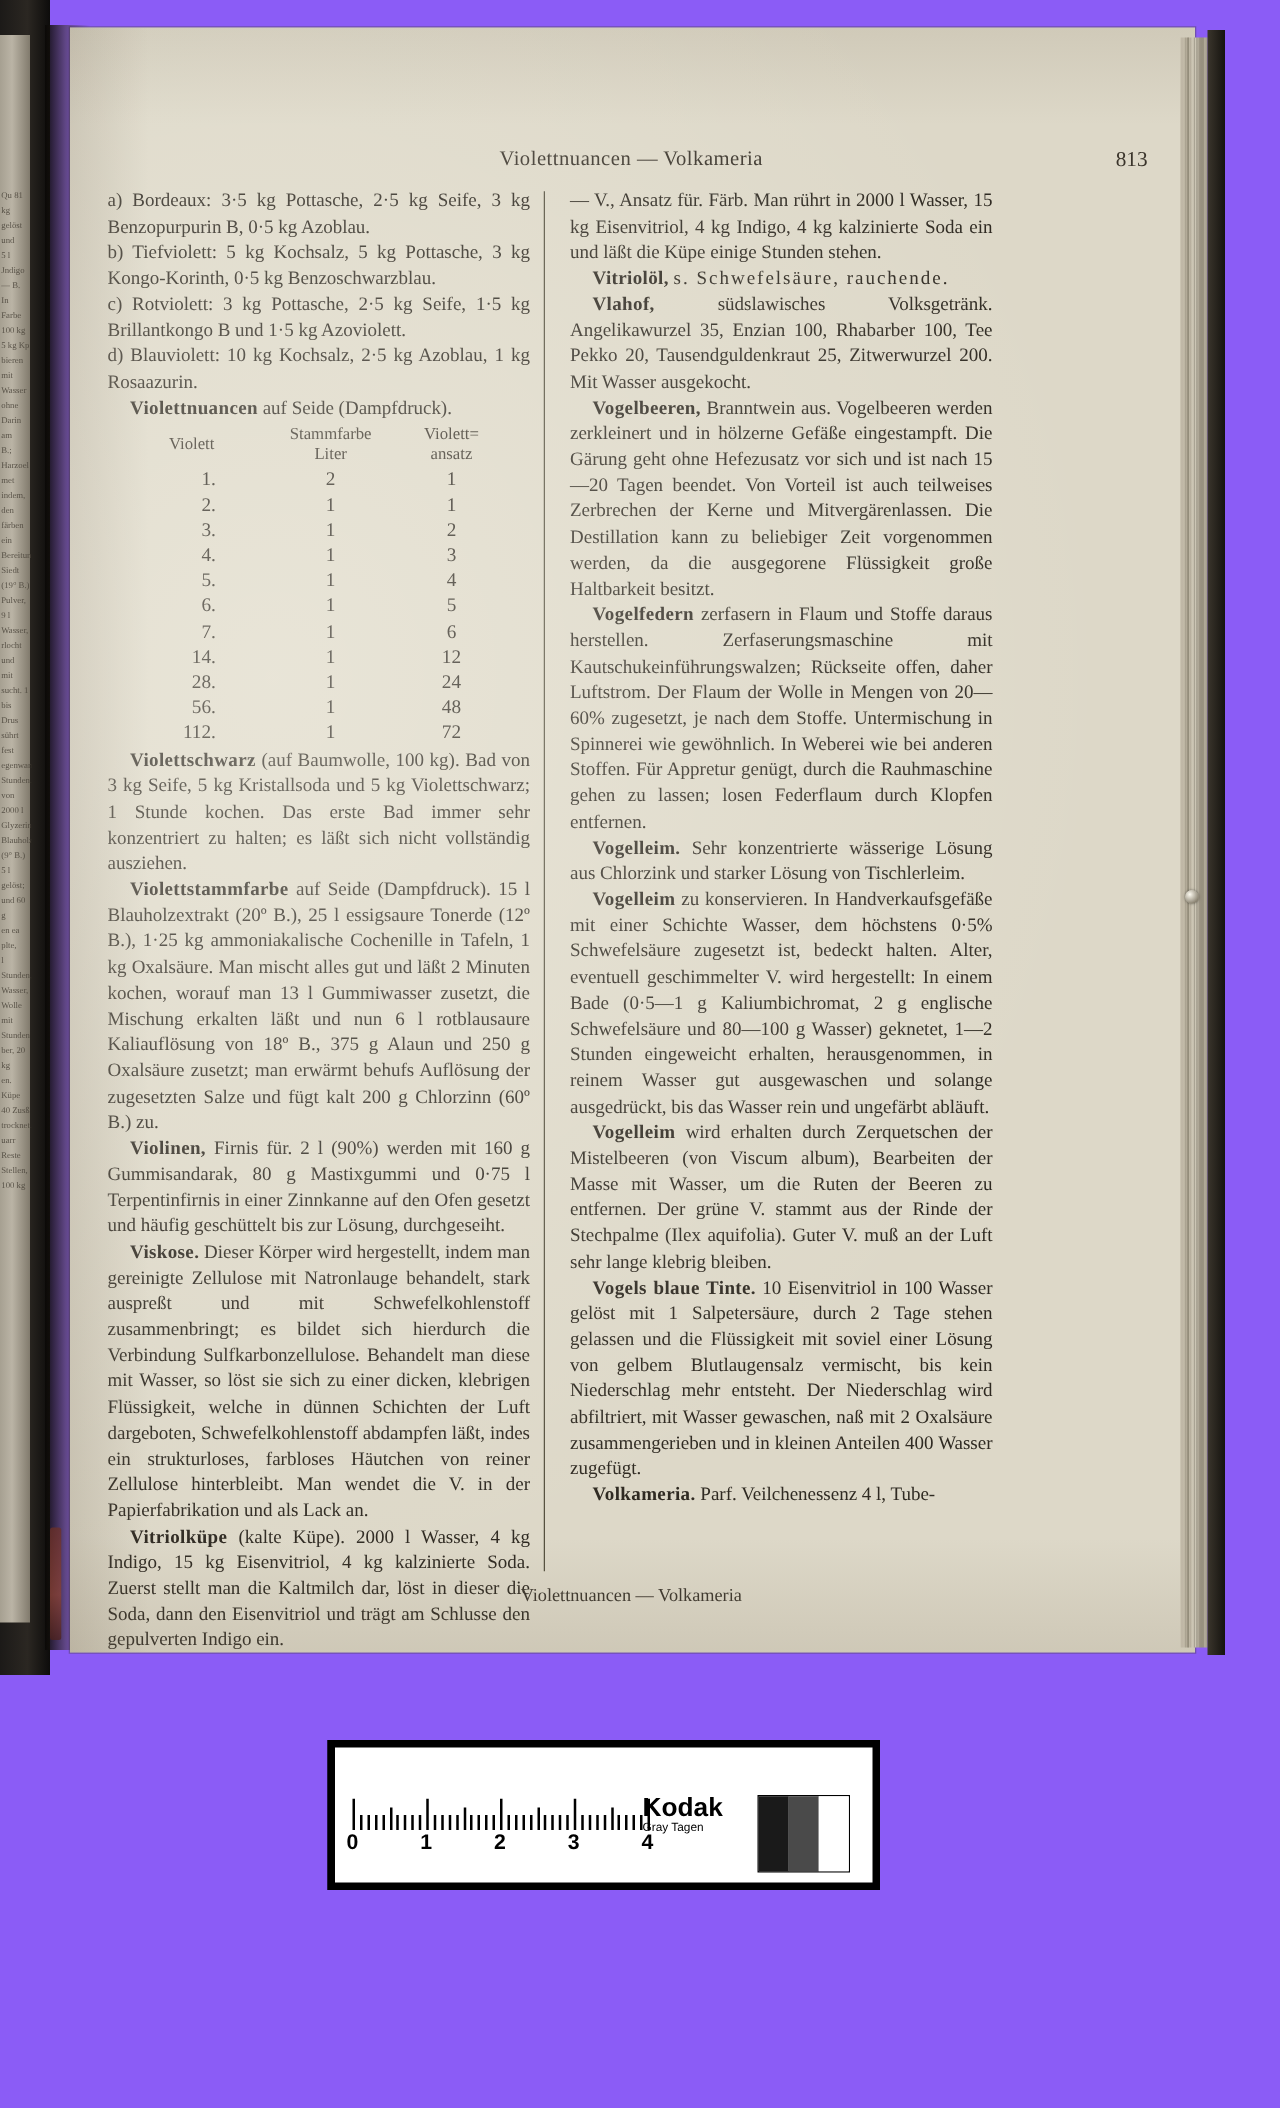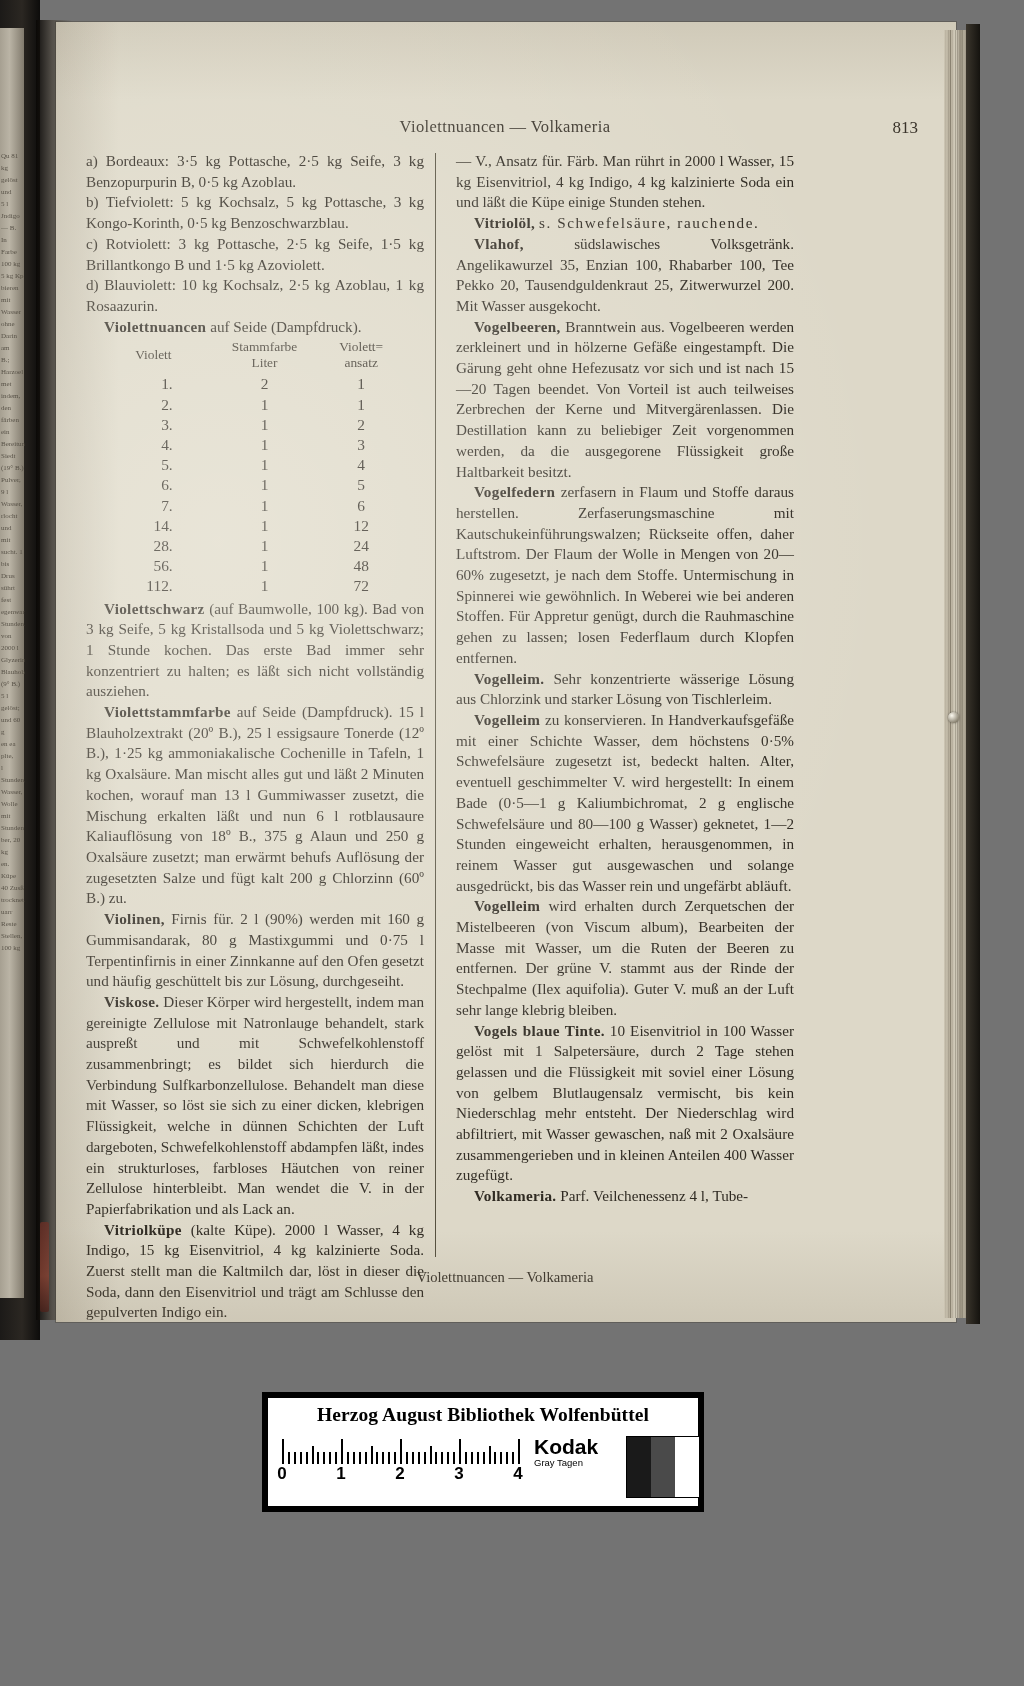--- a/index.html
+++ b/index.html
@@ -5,21 +5,21 @@
 <style>
   html,body{margin:0;padding:0;}
   body{
     width:1024px;height:1686px;
     background:#000;
     font-family:"Liberation Serif", serif;
     overflow:hidden;position:relative;
   }
 
   
-  #scan{position:absolute;inset:0;background:#737373;}
+  #scan{position:absolute;inset:0;background:#8b5cf6;}
 
   
   #gutter-dark{
     position:absolute;left:0;top:0;width:40px;height:1340px;
     background:linear-gradient(90deg,#1c1a18 0%,#2b2722 55%,#0d0c0b 100%);
   }
   #facing-page{
     position:absolute;left:0;top:28px;width:24px;height:1270px;
     background:linear-gradient(90deg,#b9b2a2 0%,#cfc8b8 40%,#8d8677 100%);
     opacity:.88;
@@ -147,21 +147,21 @@
   #ruler{
     position:absolute;left:8px;top:4px;width:250px;height:64px;
   }
   #ruler-ticks{position:absolute;left:0;top:0;width:250px;height:26px;}
   #ruler-ticks i{position:absolute;bottom:0;width:2px;background:#000;}
   #ruler-nums{
     position:absolute;left:0;top:26px;width:250px;height:24px;
     font-family:"Liberation Sans",sans-serif;font-size:17px;font-weight:bold;color:#000;
   }
   #ruler-nums span{position:absolute;transform:translateX(-50%);}
-  #kodak-wrap{position:absolute;left:266px;top:2px;width:166px;height:66px;}
+  #kodak-wrap{position:absolute;left:246px;top:2px;width:166px;height:66px;}
   #kodak-name{
     font-family:"Liberation Sans",sans-serif;font-weight:bold;font-size:21px;
     color:#000;text-align:left;line-height:21px;
   }
   #kodak-sub{
     font-family:"Liberation Sans",sans-serif;font-size:9.5px;color:#000;
     line-height:12px;
   }
   #grayscale{
     position:absolute;right:0;top:0;width:72px;height:60px;
@@ -398,21 +398,20 @@
         <i style="left: 20.6px; opacity: 0.54;"></i>
         <i style="left: 20.2px; opacity: 0.18;"></i>
         <i style="left: 22.8px; opacity: 0.3;"></i>
       </div>
   </div>
   <div id="edge-dark"></div>
   <div id="page-clip-dot"></div>
 
   <div id="refcard">
     <div id="refcard-inner">
-      <div id="ref-title">Herzog August Bibliothek Wolfenbüttel</div>
       <div id="ref-body">
         <div id="ruler">
           <div id="ruler-ticks">
               <i style="left: 6px; height: 25px;"></i>
               <i style="left: 11.9px; height: 12px;"></i>
               <i style="left: 17.8px; height: 12px;"></i>
               <i style="left: 23.7px; height: 12px;"></i>
               <i style="left: 29.6px; height: 12px;"></i>
               <i style="left: 35.5px; height: 18px;"></i>
               <i style="left: 41.4px; height: 12px;"></i>

